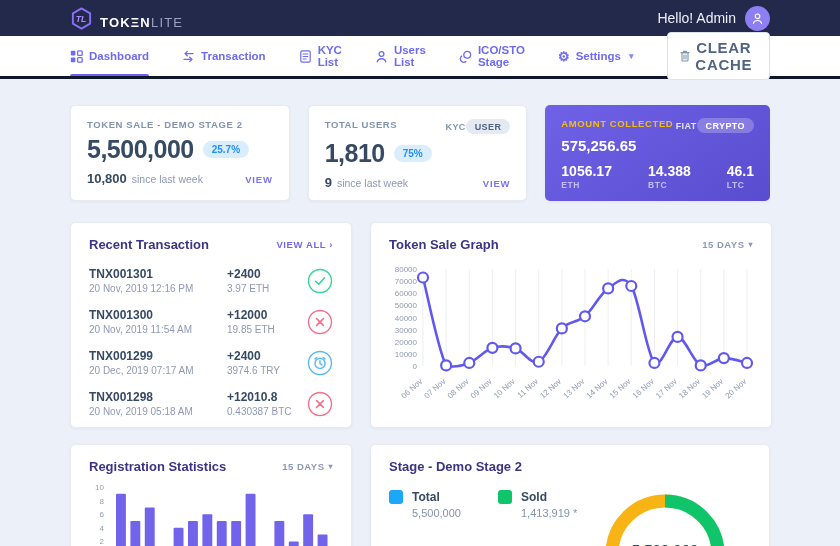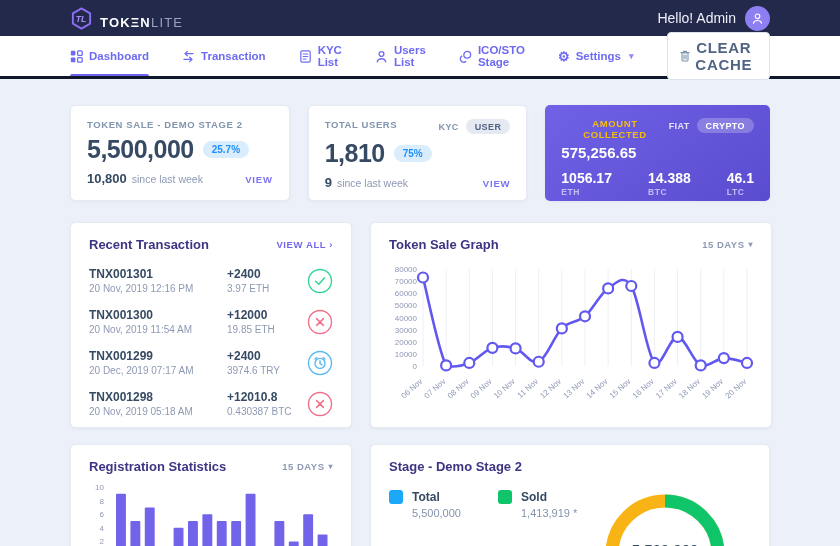--- a/index.html
+++ b/index.html
@@ -34,21 +34,21 @@
 
   
   .content { padding:26px 70px 0; }
   .card { background:#fff; border:1px solid #e6eaf3; border-radius:5px;
     box-shadow:0 1px 3px rgba(54,74,99,.06); }
 
   .row1 { display:grid; grid-template-columns:1fr 1fr 1fr; gap:18px; }
   .stat-card { height:96px; padding:13px 16px; position:relative; }
   .stat-title { font-size:9.5px; font-weight:bold; letter-spacing:.6px; color:#8094ae; }
   .stat-head { display:flex; justify-content:space-between; align-items:flex-start;text-align:center; }
-  .stat-tabs { display:flex; align-items:center; gap:7px; }
+  .stat-tabs { display:flex; align-items:center; }
   .tab-plain { font-size:9px; font-weight:bold; letter-spacing:.4px; color:#8094ae; cursor:pointer; }
   .tab-pill { font-size:9px; font-weight:bold; letter-spacing:.4px; color:#526484;
     background:#e5e9f2; border-radius:9px; padding:2.5px 9px; cursor:pointer; }
   .stat-value-row { display:flex; align-items:center; gap:9px; margin-top:5px; }
   .stat-value { font-size:25px; font-weight:bold; color:#364a63; letter-spacing:-.5px; }
   .badge-blue { background:#d9edfc; color:#1f8ffa; font-size:10px; font-weight:bold;
     border-radius:10px; padding:3px 9px; }
   .stat-foot { display:flex; align-items:baseline; gap:5px; margin-top:7px; }
   .stat-delta { font-size:13px; font-weight:bold; color:#364a63; }
   .stat-caption { font-size:10.5px; color:#8e99b3; }

